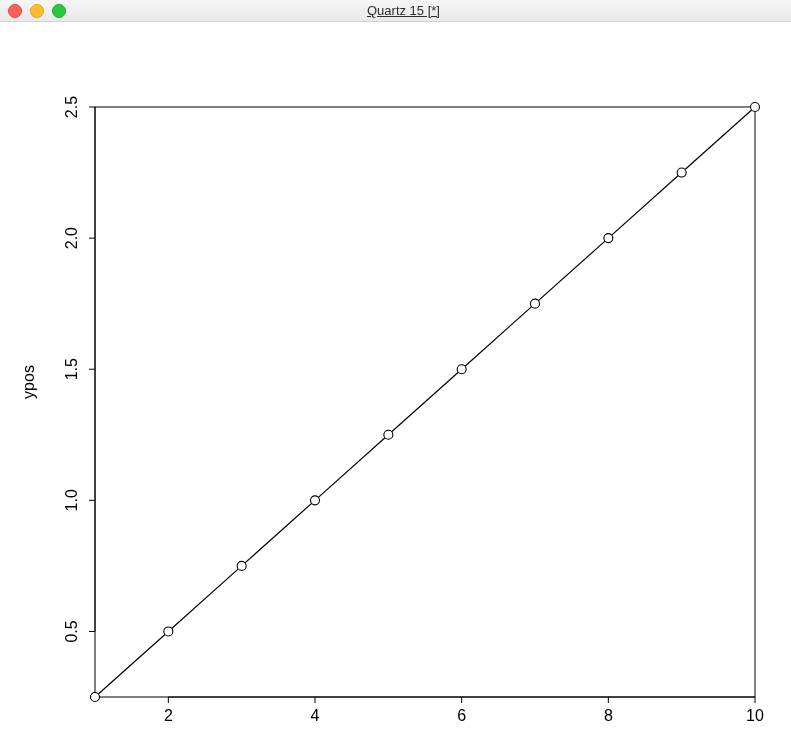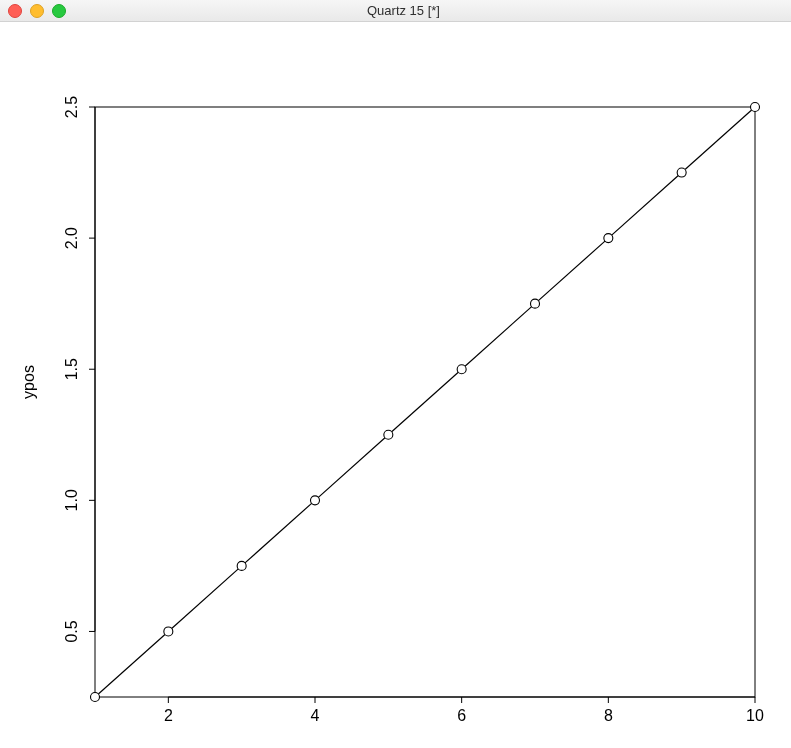--- a/index.html
+++ b/index.html
@@ -35,20 +35,21 @@
   .tl-min   { background: #ffbd2e; border: 0.5px solid #dea123; }
   .tl-zoom  { background: #27c93f; border: 0.5px solid #1aab29; }
   .titlebar-title {
     position: absolute;
     left: 16px;
     right: 0;
     text-align: center;
     font-size: 13px;
     color: #2f2f2f;
     pointer-events: none;
+    text-decoration: underline;
   }
   .plot-wrap {
     position: relative;
     width: 791px;
     height: 720px;
     background: #ffffff;
   }
   svg.plot {
     display: block;
   }

